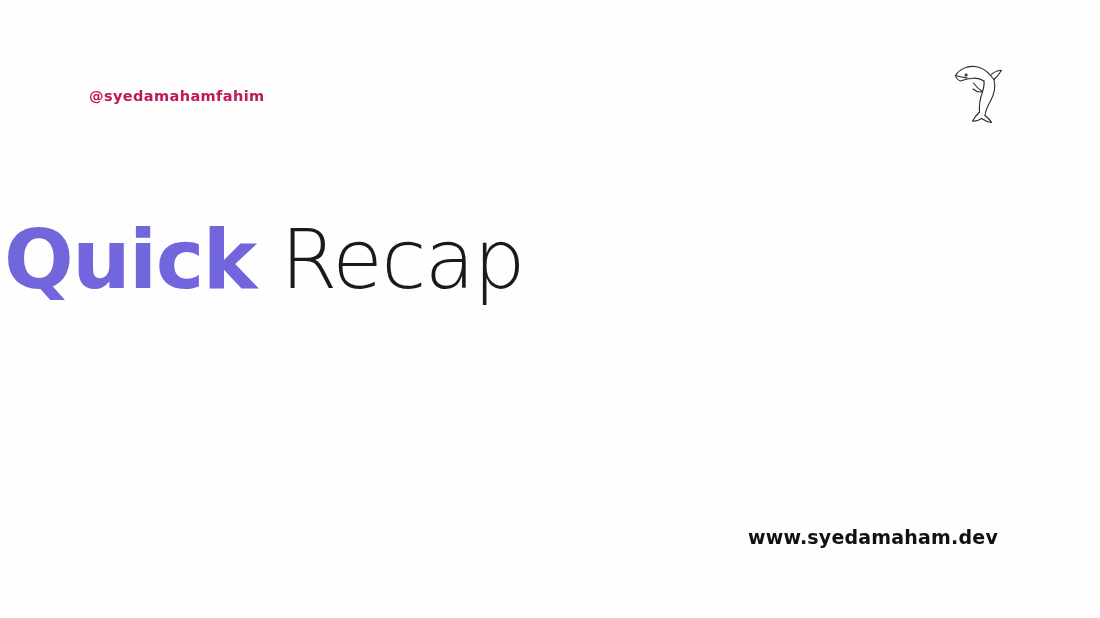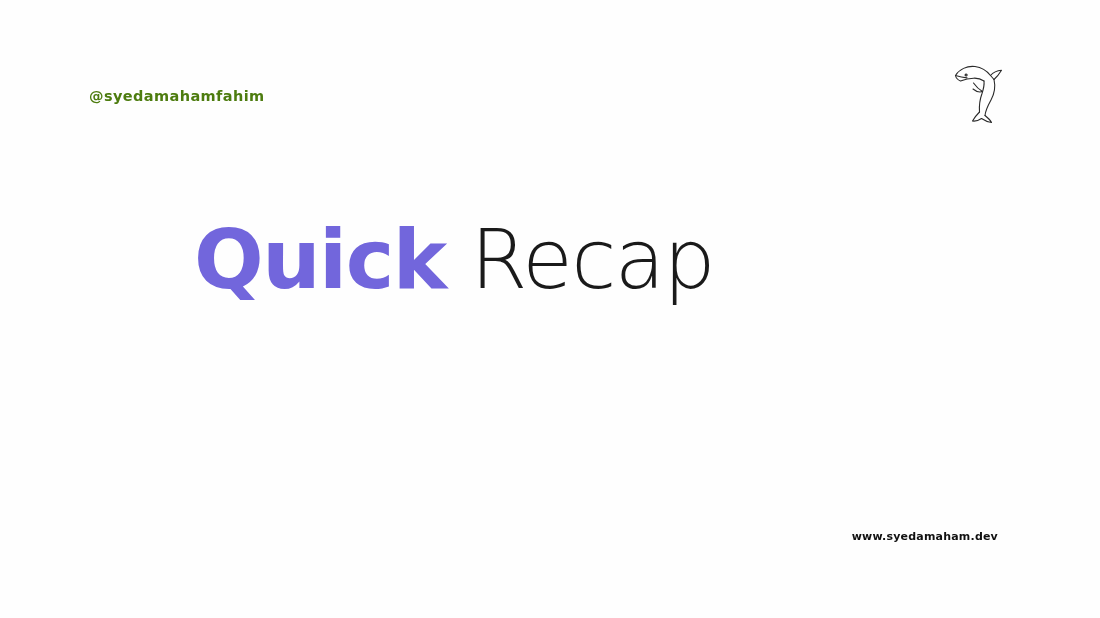--- a/index.html
+++ b/index.html
@@ -24,21 +24,21 @@
 
   
   .handle {
     position: absolute;
     left: 89px;
     top: 86px;
     font-family: "DejaVu Sans", sans-serif;
     font-size: 14.5px;
     font-weight: 700;
     letter-spacing: 0.4px;
-    color: #4d7c0f;
+    color: #be185d;
     white-space: nowrap;
     line-height: 20px;
   }
 
   
   .logo {
     position: absolute;
     left: 950px;
     top: 55px;
     width: 60px;
@@ -46,24 +46,24 @@
   }
   .logo svg {
     display: block;
     width: 60px;
     height: 78px;
   }
 
   
   .title-block {
     position: absolute;
-    left: 12px;
+    left: 4px;
     top: 212px;
     width: 884px;
-    text-align: center;
+    text-align: left;
   }
 
   .title-line {
     font-family: "DejaVu Sans", sans-serif;
     font-size: 82px;
     line-height: 96px;
     white-space: nowrap;
     letter-spacing: -1.5px;
   }
 
@@ -82,21 +82,21 @@
   .c-dark {
     color: #1a1a1a;
   }
 
   
   .footer-url {
     position: absolute;
     right: 102px;
     top: 527px;
     font-family: "DejaVu Sans", sans-serif;
-    font-size: 11px;
+    font-size: 19px;
     font-weight: 700;
     letter-spacing: 0.2px;
     color: #111111;
     white-space: nowrap;
     line-height: 20px;
   }
 </style>
 </head>
 <body>
 

